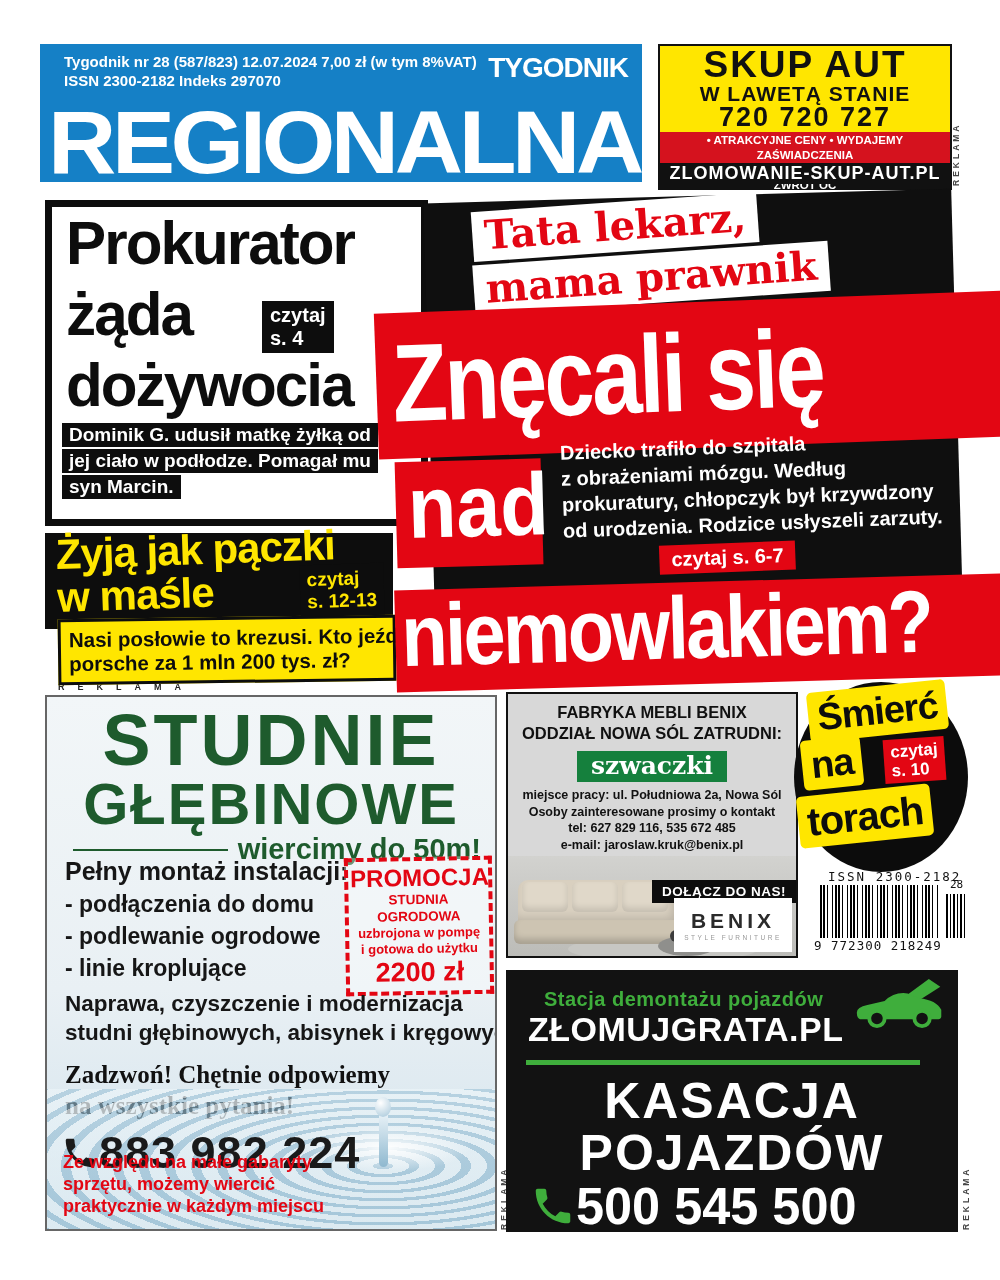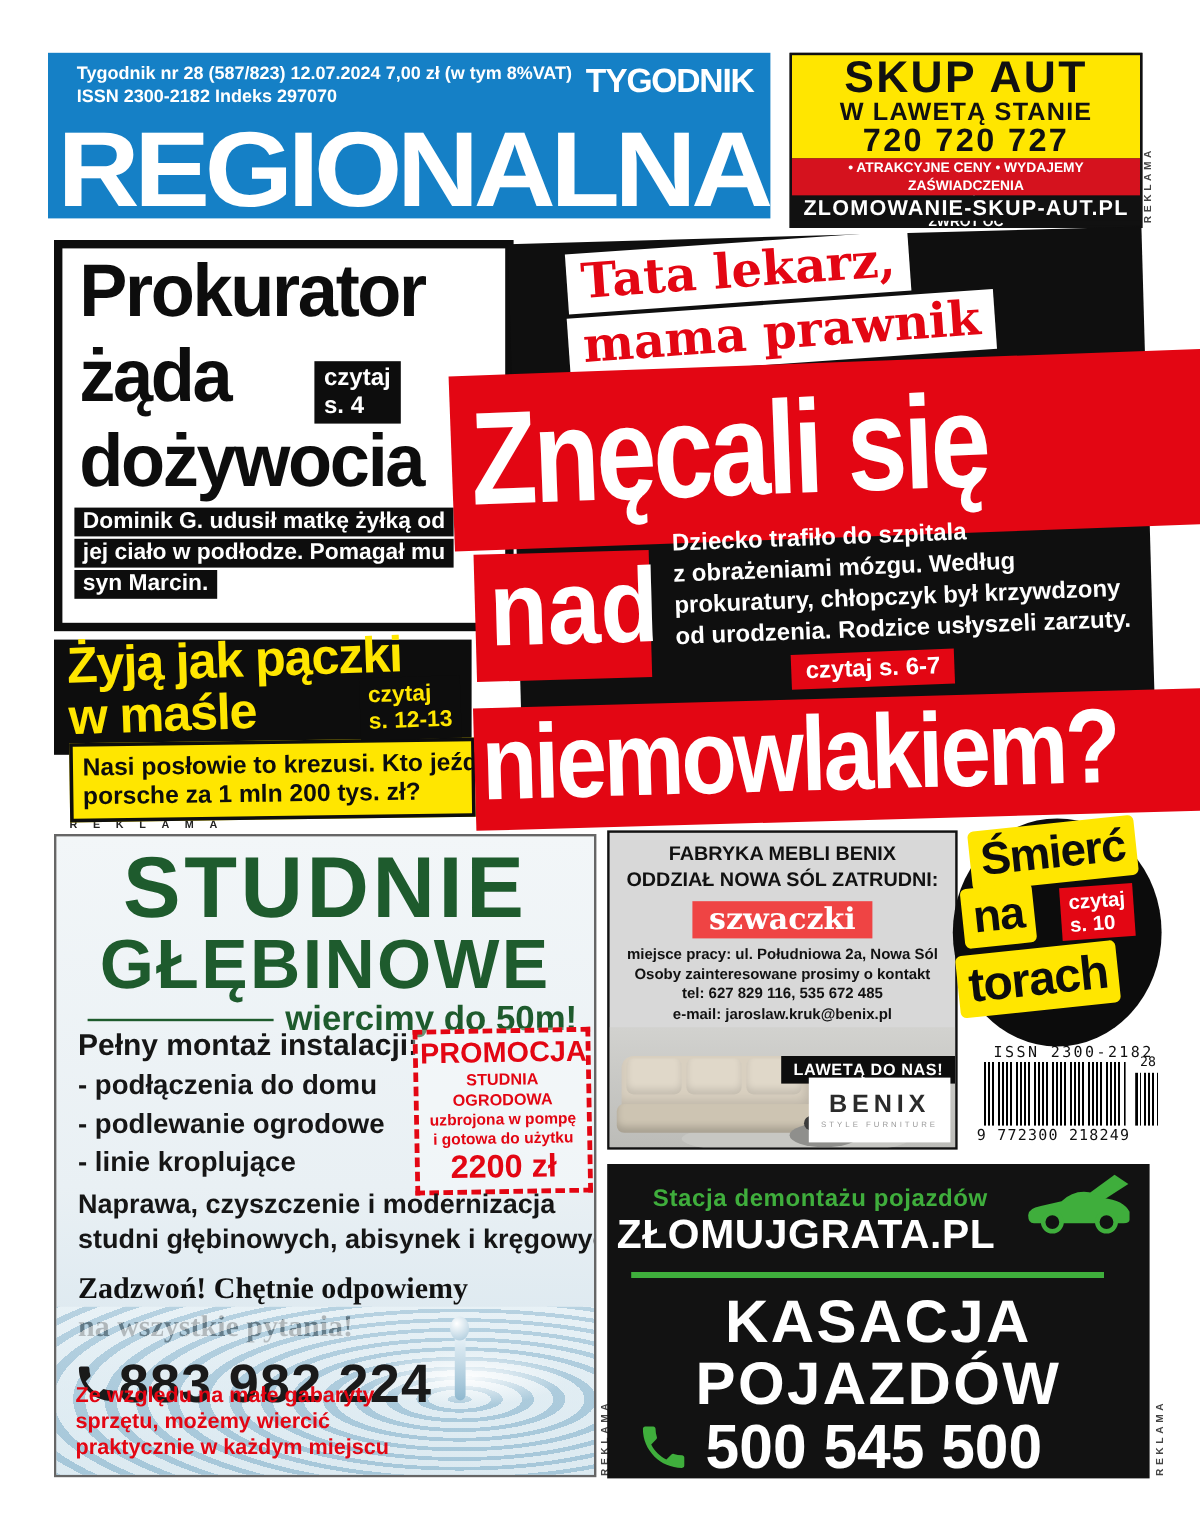--- a/index.html
+++ b/index.html
@@ -106,21 +106,21 @@
             background:linear-gradient(180deg,#f0f7fb,#8fb8cf);}
   .drop-head{position:absolute;left:73.2%;bottom:112px;width:16px;height:20px;border-radius:50%;
              background:radial-gradient(circle at 35% 30%,#fff,#a5c6d9);}
   .stud-note{position:absolute;left:16px;bottom:12px;color:#e30613;}
   .stud-note div{font-size:18px;font-weight:800;line-height:22px;white-space:nowrap;}
 
   
   .benix{left:506px;top:692px;width:292px;height:266px;background:#d8d8d8;border:2px solid #111;
          box-sizing:border-box;overflow:hidden;}
   .bx-h{text-align:center;font-size:16.5px;font-weight:800;line-height:21px;margin-top:8px;color:#111;white-space:nowrap;}
-  .bx-badge{width:fit-content;margin:7px auto 5px;background:#ef4444;color:#fff;
+  .bx-badge{width:fit-content;margin:7px auto 5px;background:#15803d;color:#fff;
             font-family:"DejaVu Serif",serif;font-weight:bold;font-size:25px;padding:0 14px 2px;}
   .bx-d{text-align:center;font-size:12.5px;font-weight:700;line-height:16.5px;color:#111;white-space:nowrap;}
   .sofa-scene{position:absolute;left:0;bottom:0;width:100%;height:100px;
               background:linear-gradient(#d2d2cf,#bcbcb8);}
   .sofa-back{position:absolute;left:10px;bottom:30px;width:158px;height:46px;background:#d9d0c0;
              border-radius:10px 10px 2px 2px;box-shadow:inset -4px -8px 10px rgba(0,0,0,.14);}
   .cush{position:absolute;bottom:44px;width:46px;height:30px;background:#e0d8c9;border-radius:6px;
         box-shadow:inset 0 -4px 6px rgba(0,0,0,.12);}
   .sofa-seat{position:absolute;left:6px;bottom:12px;width:172px;height:24px;background:#cdc4b2;
              border-radius:6px;box-shadow:inset 0 -5px 6px rgba(0,0,0,.18);}
@@ -151,26 +151,26 @@
   .bc-bars{left:8px;top:17px;width:118px;height:54px;
            background:repeating-linear-gradient(90deg,#000 0 2px,#fff 2px 3px,#000 3px 5px,#fff 5px 7px,#000 7px 8px,#fff 8px 12px,#000 12px 13px,#fff 13px 15px);}
   .bc-digits{left:2px;top:70px;font-size:12.5px;letter-spacing:1px;color:#111;background:#fff;white-space:nowrap;}
   .bc-addon{left:134px;top:26px;width:20px;height:44px;
             background:repeating-linear-gradient(90deg,#000 0 2px,#fff 2px 4px,#000 4px 5px,#fff 5px 7px);}
   .bc-addon-num{left:138px;top:10px;font-size:11px;color:#111;}
 
   
   .zlom{left:506px;top:970px;width:452px;height:262px;background:#121212;overflow:hidden;}
   .zl-tag{left:38px;top:18px;font-size:20px;font-weight:800;color:#3fae3c;letter-spacing:.5px;white-space:nowrap;}
-  .zl-site{left:8px;top:40px;font-size:34px;font-weight:900;color:#fff;letter-spacing:.5px;white-space:nowrap;}
+  .zl-site{left:22px;top:40px;font-size:34px;font-weight:900;color:#fff;letter-spacing:.5px;white-space:nowrap;}
   .zl-line{left:20px;top:90px;width:394px;height:5px;background:#3fae3c;}
   .zl-car{right:10px;top:4px;width:96px;height:60px;}
   .zl-s1{left:0;top:102px;width:100%;text-align:center;font-size:50px;font-weight:800;color:#fff;letter-spacing:2px;}
   .zl-s2{left:0;top:154px;width:100%;text-align:center;font-size:50px;font-weight:800;color:#fff;letter-spacing:2px;}
-  .zl-phone{left:24px;top:206px;display:flex;align-items:center;gap:12px;}
+  .zl-phone{left:24px;top:206px;display:flex;align-items:center;gap:0;}
   .zl-num{font-size:52px;font-weight:900;color:#fff;white-space:nowrap;transform:scaleX(.97);transform-origin:left center;}
 </style>
 </head>
 <body>
 
 <div class="page">
 
   <div class="abs masthead">
     <div class="abs issue1">Tygodnik nr 28 (587/823) 12.07.2024 7,00 zł (w tym 8%VAT)</div>
     <div class="abs issue2">ISSN 2300-2182 Indeks 297070</div>
@@ -304,21 +304,21 @@
       <div class="rug"></div>
       <div class="sofa-back"></div>
       <div class="cush" style="left:14px;"></div>
       <div class="cush" style="left:64px;"></div>
       <div class="cush" style="left:114px;"></div>
       <div class="sofa-seat"></div>
       <div class="ctable"></div>
       <div class="vase" style="left:162px;bottom:14px;"></div>
       <div class="vase" style="left:180px;bottom:16px;width:9px;height:9px;"></div>
     </div>
-    <div class="join">LAWETĄ DO NAS!</div>
+    <div class="join">DOŁĄCZ DO NAS!</div>
     <div class="bx-logo">
       <div class="bx-logo-t">BENIX</div>
       <div class="bx-logo-s">STYLE FURNITURE</div>
     </div>
   </div>
 
   <div class="abs smierc">
     <div class="sm-circle"></div>
     <div class="smb sm1">Śmierć</div>
     <div class="smb sm2">na</div>

